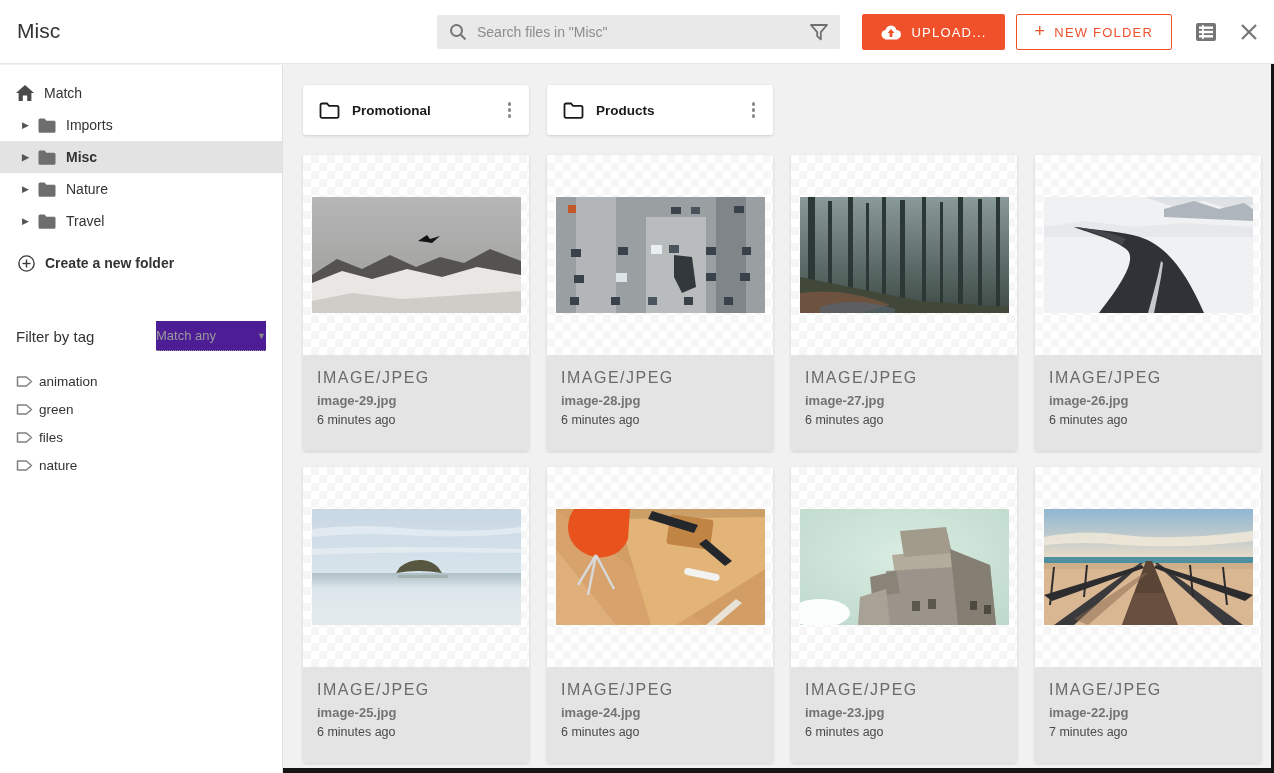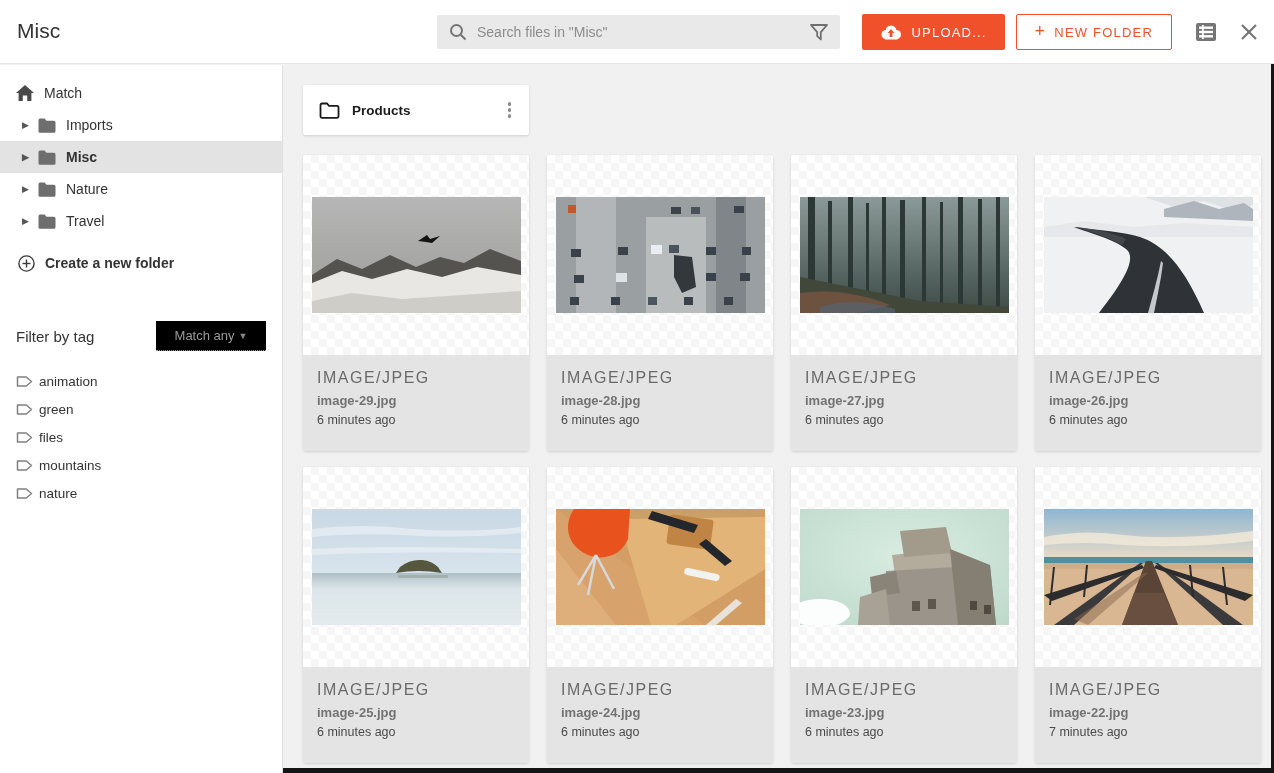--- a/index.html
+++ b/index.html
@@ -31,22 +31,22 @@
   .side-row { display:flex; align-items:center; height:32px; font-size:14px; cursor:pointer; }
   .home-row { margin-top:12px; padding-left:16px; gap:10px; }
   .tree-row { padding-left:22px; }
   .tree-row .caret { width:16px; font-size:9px; color:#555; }
   .tree-row .f-icon { margin-right:10px; display:flex; }
   .tree-row.selected { background:#e3e3e3; font-weight:bold; }
   .create-row { margin-top:10px; padding-left:18px; gap:10px; font-weight:bold; font-size:14px; }
   .filter-head { display:flex; align-items:center; justify-content:space-between;
                  margin:42px 16px 0 16px; }
   .filter-title { font-size:15px; color:#333; }
-  .match-select { width:110px; height:30px; background:#000000; border-bottom:1px dotted #999;
-                  display:flex; align-items:center; justify-content:center; gap:4px;
+  .match-select { width:110px; height:30px; background:#4c1d95; border-bottom:1px dotted #999;
+                  display:flex; align-items:center; justify-content:space-between; gap:4px;
                   font-size:13px; color:#9a9a9a; cursor:pointer; }
   .match-caret { font-size:9px; color:#888; }
   .tag-list { margin-top:16px; }
   .tag-row { display:flex; align-items:center; height:28px; padding-left:16px; gap:6px;
              font-size:13.5px; color:#333; cursor:pointer; }
 
   
   .content { position:absolute; left:284px; top:65px; width:990px; height:708px;
              background:#f1f1f1; overflow:hidden; padding:20px 0 0 19px; }
   .folder-row { display:flex; gap:18px; margin-bottom:20px; }
@@ -227,36 +227,41 @@
           </svg>
         </span>
       <span>files</span>
     </div>
     <div class="tag-row">
       <span style="display:flex">
           <svg width="17" height="15" viewBox="0 0 17 15">
             <path d="M1.5 3 h8.8 l5.2 4.5 -5.2 4.5 h-8.8 z" fill="none" stroke="#808080" stroke-width="1.5" stroke-linejoin="round"></path>
           </svg>
         </span>
-      <span>mountains</span>
-    </div>
-    <div class="tag-row">
-      <span style="display:flex">
-          <svg width="17" height="15" viewBox="0 0 17 15">
-            <path d="M1.5 3 h8.8 l5.2 4.5 -5.2 4.5 h-8.8 z" fill="none" stroke="#808080" stroke-width="1.5" stroke-linejoin="round"></path>
+      <span>nature</span>
+    </div>
+  </div>
+</div>
+
+<div class="content">
+
+  <div class="folder-row">
+    <div class="folder-card">
+      <span style="display:flex">
+        <svg width="21" height="17" viewBox="0 0 21 17">
+            <path d="M1.5 3 a1.5 1.5 0 0 1 1.5 -1.5 h5 l2 2.3 h8 a1.5 1.5 0 0 1 1.5 1.5 v9 a1.5 1.5 0 0 1 -1.5 1.5 h-15 a1.5 1.5 0 0 1 -1.5 -1.5 z" fill="none" stroke="#1a1a1a" stroke-width="1.8"></path>
           </svg>
+      </span>
+      <span class="label">Promotional</span>
+      <span class="kebab">
+          <i></i>
+          <i></i>
+          <i></i>
         </span>
-      <span>nature</span>
-    </div>
-  </div>
-</div>
-
-<div class="content">
-
-  <div class="folder-row">
+    </div>
     <div class="folder-card">
       <span style="display:flex">
         <svg width="21" height="17" viewBox="0 0 21 17">
             <path d="M1.5 3 a1.5 1.5 0 0 1 1.5 -1.5 h5 l2 2.3 h8 a1.5 1.5 0 0 1 1.5 1.5 v9 a1.5 1.5 0 0 1 -1.5 1.5 h-15 a1.5 1.5 0 0 1 -1.5 -1.5 z" fill="none" stroke="#1a1a1a" stroke-width="1.8"></path>
           </svg>
       </span>
       <span class="label">Products</span>
       <span class="kebab">
           <i></i>
           <i></i>

